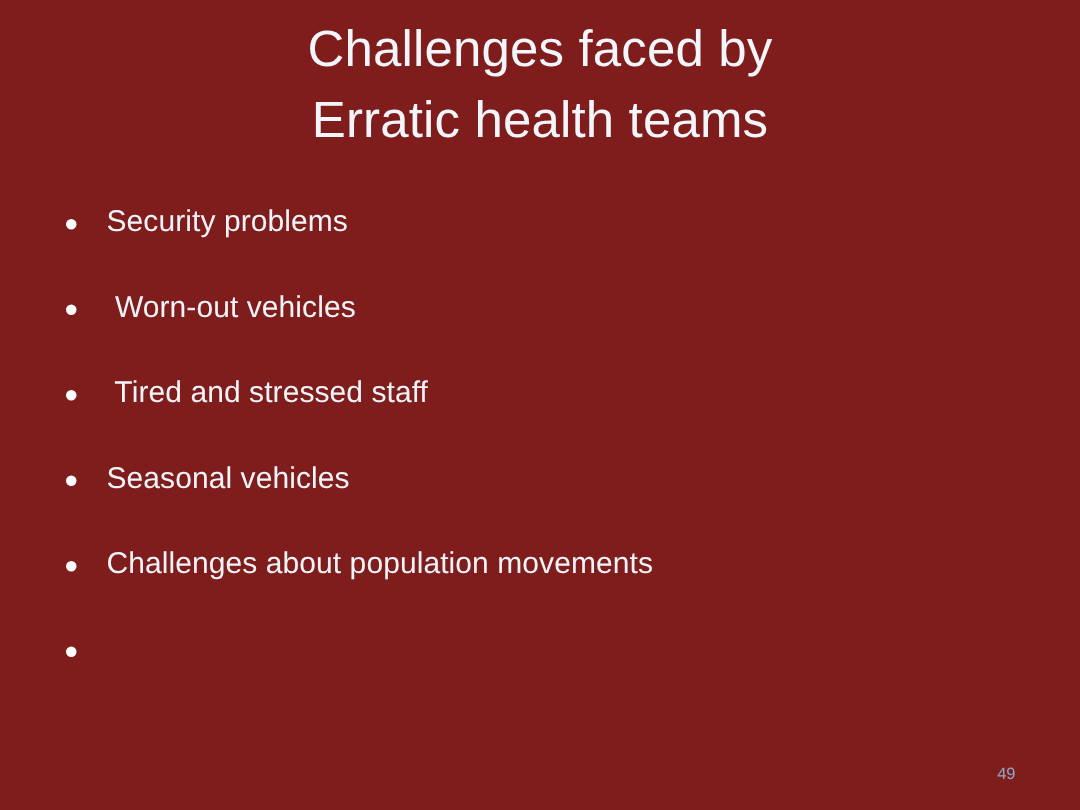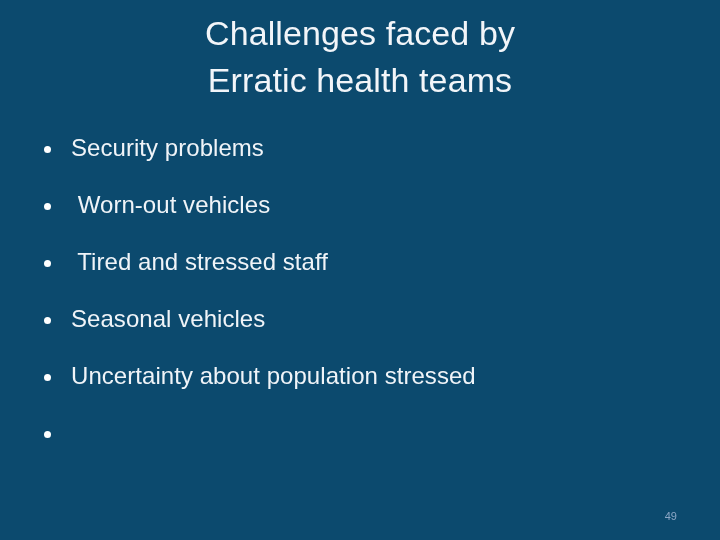--- a/index.html
+++ b/index.html
@@ -10,21 +10,21 @@
     width: 720px;
     height: 540px;
     overflow: hidden;
     font-family: "Liberation Sans", sans-serif;
   }
 
   .slide {
     position: relative;
     width: 720px;
     height: 540px;
-    background: #0c4a6e;
+    background: #7f1d1d;
     box-sizing: border-box;
     overflow: hidden;
   }
 
   
   .title-block {
     position: absolute;
     left: 0;
     top: 10px;
     width: 720px;
@@ -60,21 +60,21 @@
     width: 7px;
     height: 7px;
     border-radius: 50%;
     background: #ffffff;
     flex: none;
   }
   .bullet-text {
     display: block;
     margin-left: 31px;
     color: #f0f4f8;
-    font-size: 24px;
+    font-size: 20px;
     font-weight: 400;
     line-height: 30px;
     white-space: pre;
     letter-spacing: 0.05px;
   }
 
   
   .page-number {
     position: absolute;
     right: 43px;
@@ -113,21 +113,21 @@
     </div>
 
 
     <div class="bullet-item">
       <span class="bullet-dot"></span>
       <span class="bullet-text">Seasonal vehicles</span>
     </div>
 
     <div class="bullet-item">
       <span class="bullet-dot"></span>
-      <span class="bullet-text">Uncertainty about population stressed</span>
+      <span class="bullet-text">Challenges about population movements</span>
     </div>
 
     <div class="bullet-item">
       <span class="bullet-dot"></span>
     </div>
 
   </div>
 
   <div class="page-number">49</div>
 

